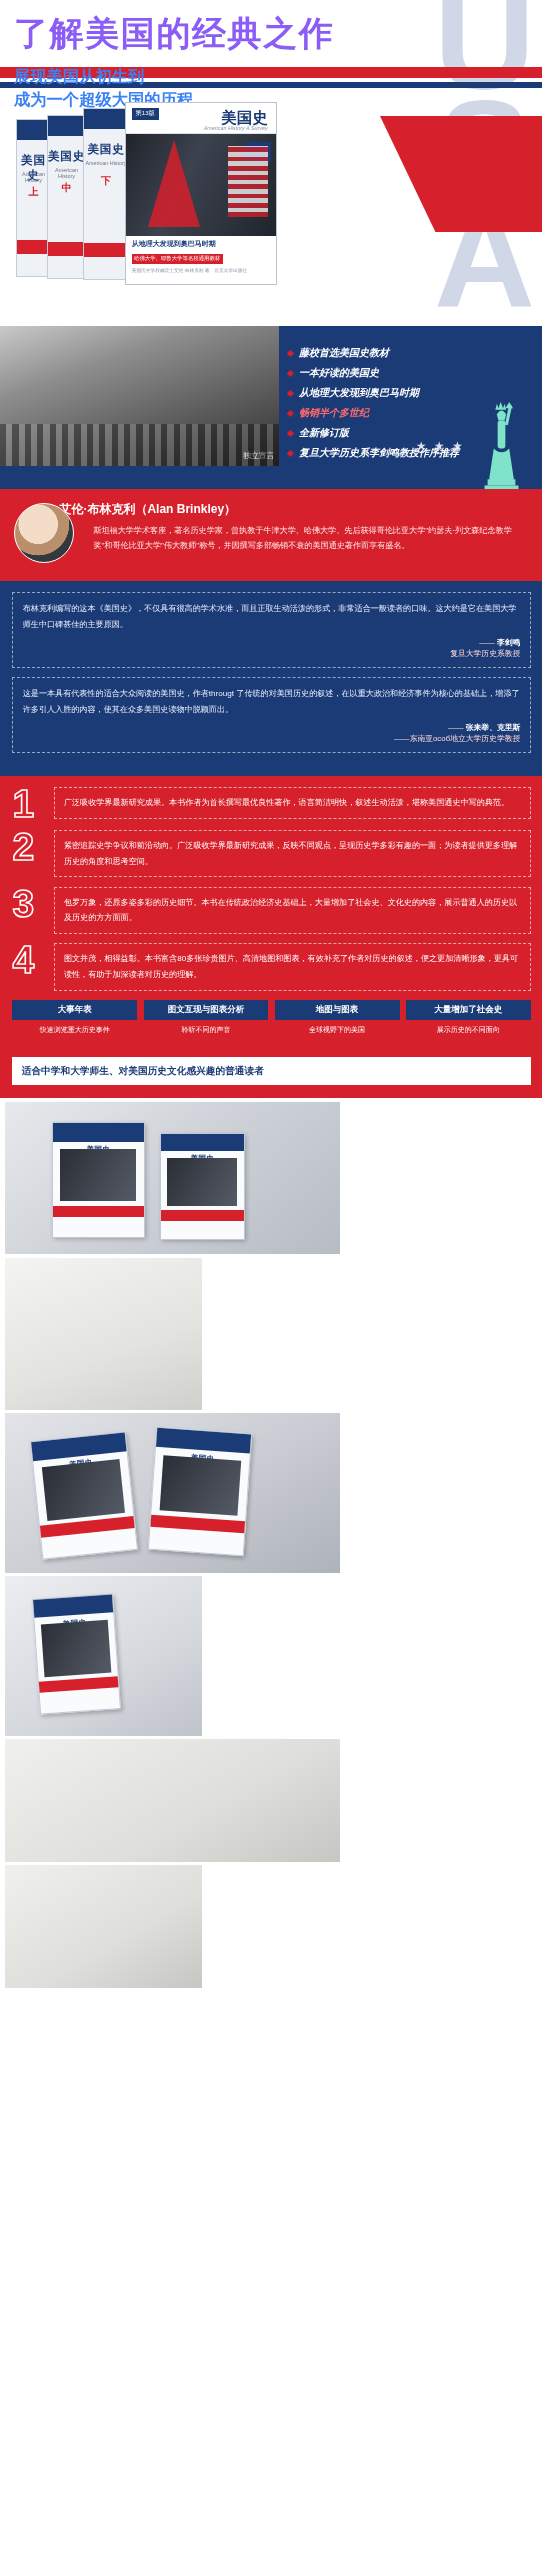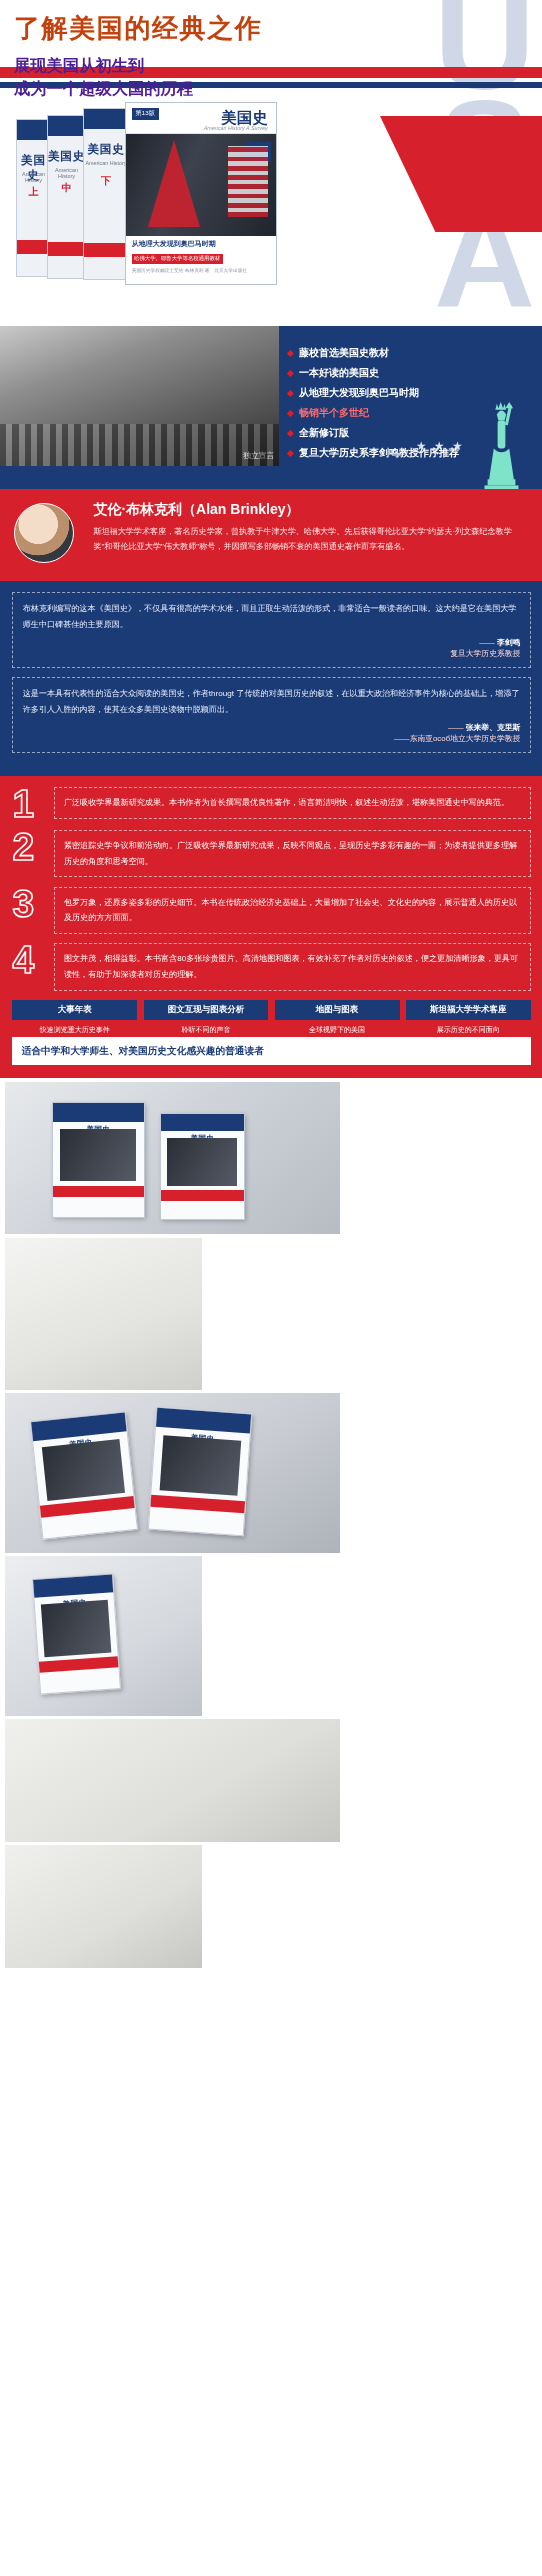--- a/index.html
+++ b/index.html
@@ -43,31 +43,31 @@
   .hero .blueStripe {
     position:absolute;
     left:0; top:82px;
     width:543px; height:6.2px;
     background:#1b3b77;
     z-index:1;
   }
   .hero h1 {
     position:relative;
     z-index:3;
-    color:#c2410c;
-    font-size:26px;
+    color:#8b5cf6;
+    font-size:34px;
     font-weight:bold;
     letter-spacing:1.6px;
     padding:11px 0 3.1px 14px;
     text-shadow:0.8px 0.8px 0 #fff;
   }
   .hero h2 {
     position:relative;
     z-index:3;
-    color:#4c1d95;
+    color:#3b82f6;
     font-size:16.3px;
     font-weight:bold;
     line-height:1.45;
     padding:4.7px 0 0 14px;
   }
   .hero .bookShot {
     position:absolute;
     left:15.5px; top:99px;
     width:264px; height:194px;
     z-index:4;
@@ -148,41 +148,41 @@
   .sec2 .photo:after{
     content:""; position:absolute; left:0; bottom:0; width:100%; height:42px;
     background:repeating-linear-gradient(90deg,rgba(0,0,0,.35) 0 6.2px,rgba(255,255,255,.12) 6.2px 12.4px);
   }
   .sec2 .photoCap {
     position:absolute; right:4.7px; bottom:4.7px; color:#fff; font-size:7.8px; opacity:.9;
   }
   .sec2 .bullets { position:relative; margin-left:288px; padding-top:4.7px; }
   .sec2 .bullets li {
     list-style:none; font-size:10px; line-height:2.0; font-weight:bold;
-    padding-left:11px; position:relative; color:#ffffff; white-space:nowrap;
+    padding-left:11px; position:relative; color:#ffffff; white-space:nowrap;font-style:italic;
   }
   .sec2 .bullets li:before{
     content:""; position:absolute; left:0; top:7.8px; width:4.7px; height:4.7px;
     background:#d6202b; transform:rotate(45deg);
   }
   .sec2 .bullets li.red { color:#ff6a6a; }
   .sec2 .statue {
     position:absolute; right:6.2px; bottom:-3.1px; width:71px; height:98px;
     z-index:2;
   }
   .sec2 .stars { position:absolute; right:78px; bottom:36px; color:#ffffff; font-size:11.6px; letter-spacing:2.3px; opacity:.85;}
 
   
   .sec3 { background:#d6202b; padding:12.4px 12.4px 14px 12.4px; position:relative; min-height:92px;}
   .sec3 .avatar {
     position:absolute; left:14px; top:14px; width:60px; height:60px; border-radius:50%;
     background:radial-gradient(circle at 40% 35%,#f3ddc9 0 38%,#b98f6c 39% 60%,#33383f 61% 100%);
     border:1.6px solid #fff;
   }
-  .sec3 .aName { margin-left:81px; font-size:14px; font-weight:bold; }
+  .sec3 .aName { margin-left:47px; font-size:12px; font-weight:bold; }
   .sec3 .aBio { margin-left:81px; margin-top:4.7px; font-size:8.1px; line-height:1.9; color:#ffe9e9;}
 
   
   .sec4 { background:#1b3b77; padding:11px 12.4px 14px 12.4px; }
   .quote { border:0.8px dashed rgba(255,255,255,.55); padding:7.8px 9.3px; margin-bottom:9.3px; }
   .quote p { font-size:8.1px; line-height:1.95; color:#eaf0ff;}
   .quote .qby { text-align:right; font-size:7.8px; margin-top:4.7px; color:#ffd9d9;}
   .quote .qby b { color:#ffffff; }
 
   
@@ -200,21 +200,21 @@
   .tagCell { flex:1; text-align:center; }
   .tagCell .tag {
     background:#1b3b77; color:#fff; font-size:8.5px; font-weight:bold;
     padding:3.9px 0; display:block; position:relative;
   }
   .tagCell .tag:before, .tagCell .tag:after{
     content:""; position:absolute; top:0; width:0; height:0;
   }
   .tagCell .sub { color:#fff; font-size:7px; margin-top:4.7px; display:block;}
   .sec5 .closing {
-    margin-top:2px; background:#ffffff; color:#1b3b77; font-size:9.7px;
+    margin-top:22px; background:#ffffff; color:#1b3b77; font-size:9.7px;
     font-weight:bold; padding:7.8px 9.3px;
   }
 
   
   .sec6 { background:#ffffff; padding:4.7px; }
   .grid { display:flex; flex-wrap:wrap; gap:3.1px; }
   .cellWide { width:335px; }
   .cellNarrow { width:197px; }
   .ph { position:relative; overflow:hidden; background:#ddd; }
   .ph .ttl { position:absolute; left:4.7px; bottom:3.9px; color:#fff; font-size:7px; text-shadow:0 0.8px 1.6px #000;}
@@ -389,21 +389,21 @@
       </div>
       <div class="tagCell">
         <span class="tag">图文互现与图表分析</span>
         <span class="sub">聆听不同的声音</span>
       </div>
       <div class="tagCell">
         <span class="tag">地图与图表</span>
         <span class="sub">全球视野下的美国</span>
       </div>
       <div class="tagCell">
-        <span class="tag">斯坦福大学学术客座</span>
+        <span class="tag">大量增加了社会史</span>
         <span class="sub">展示历史的不同面向</span>
       </div>
     </div>
 
     <div class="closing">适合中学和大学师生、对美国历史文化感兴趣的普通读者</div>
   </section>
 
   <section class="sec6">
     <div class="grid">
       <div class="ph ph1 cellWide">

